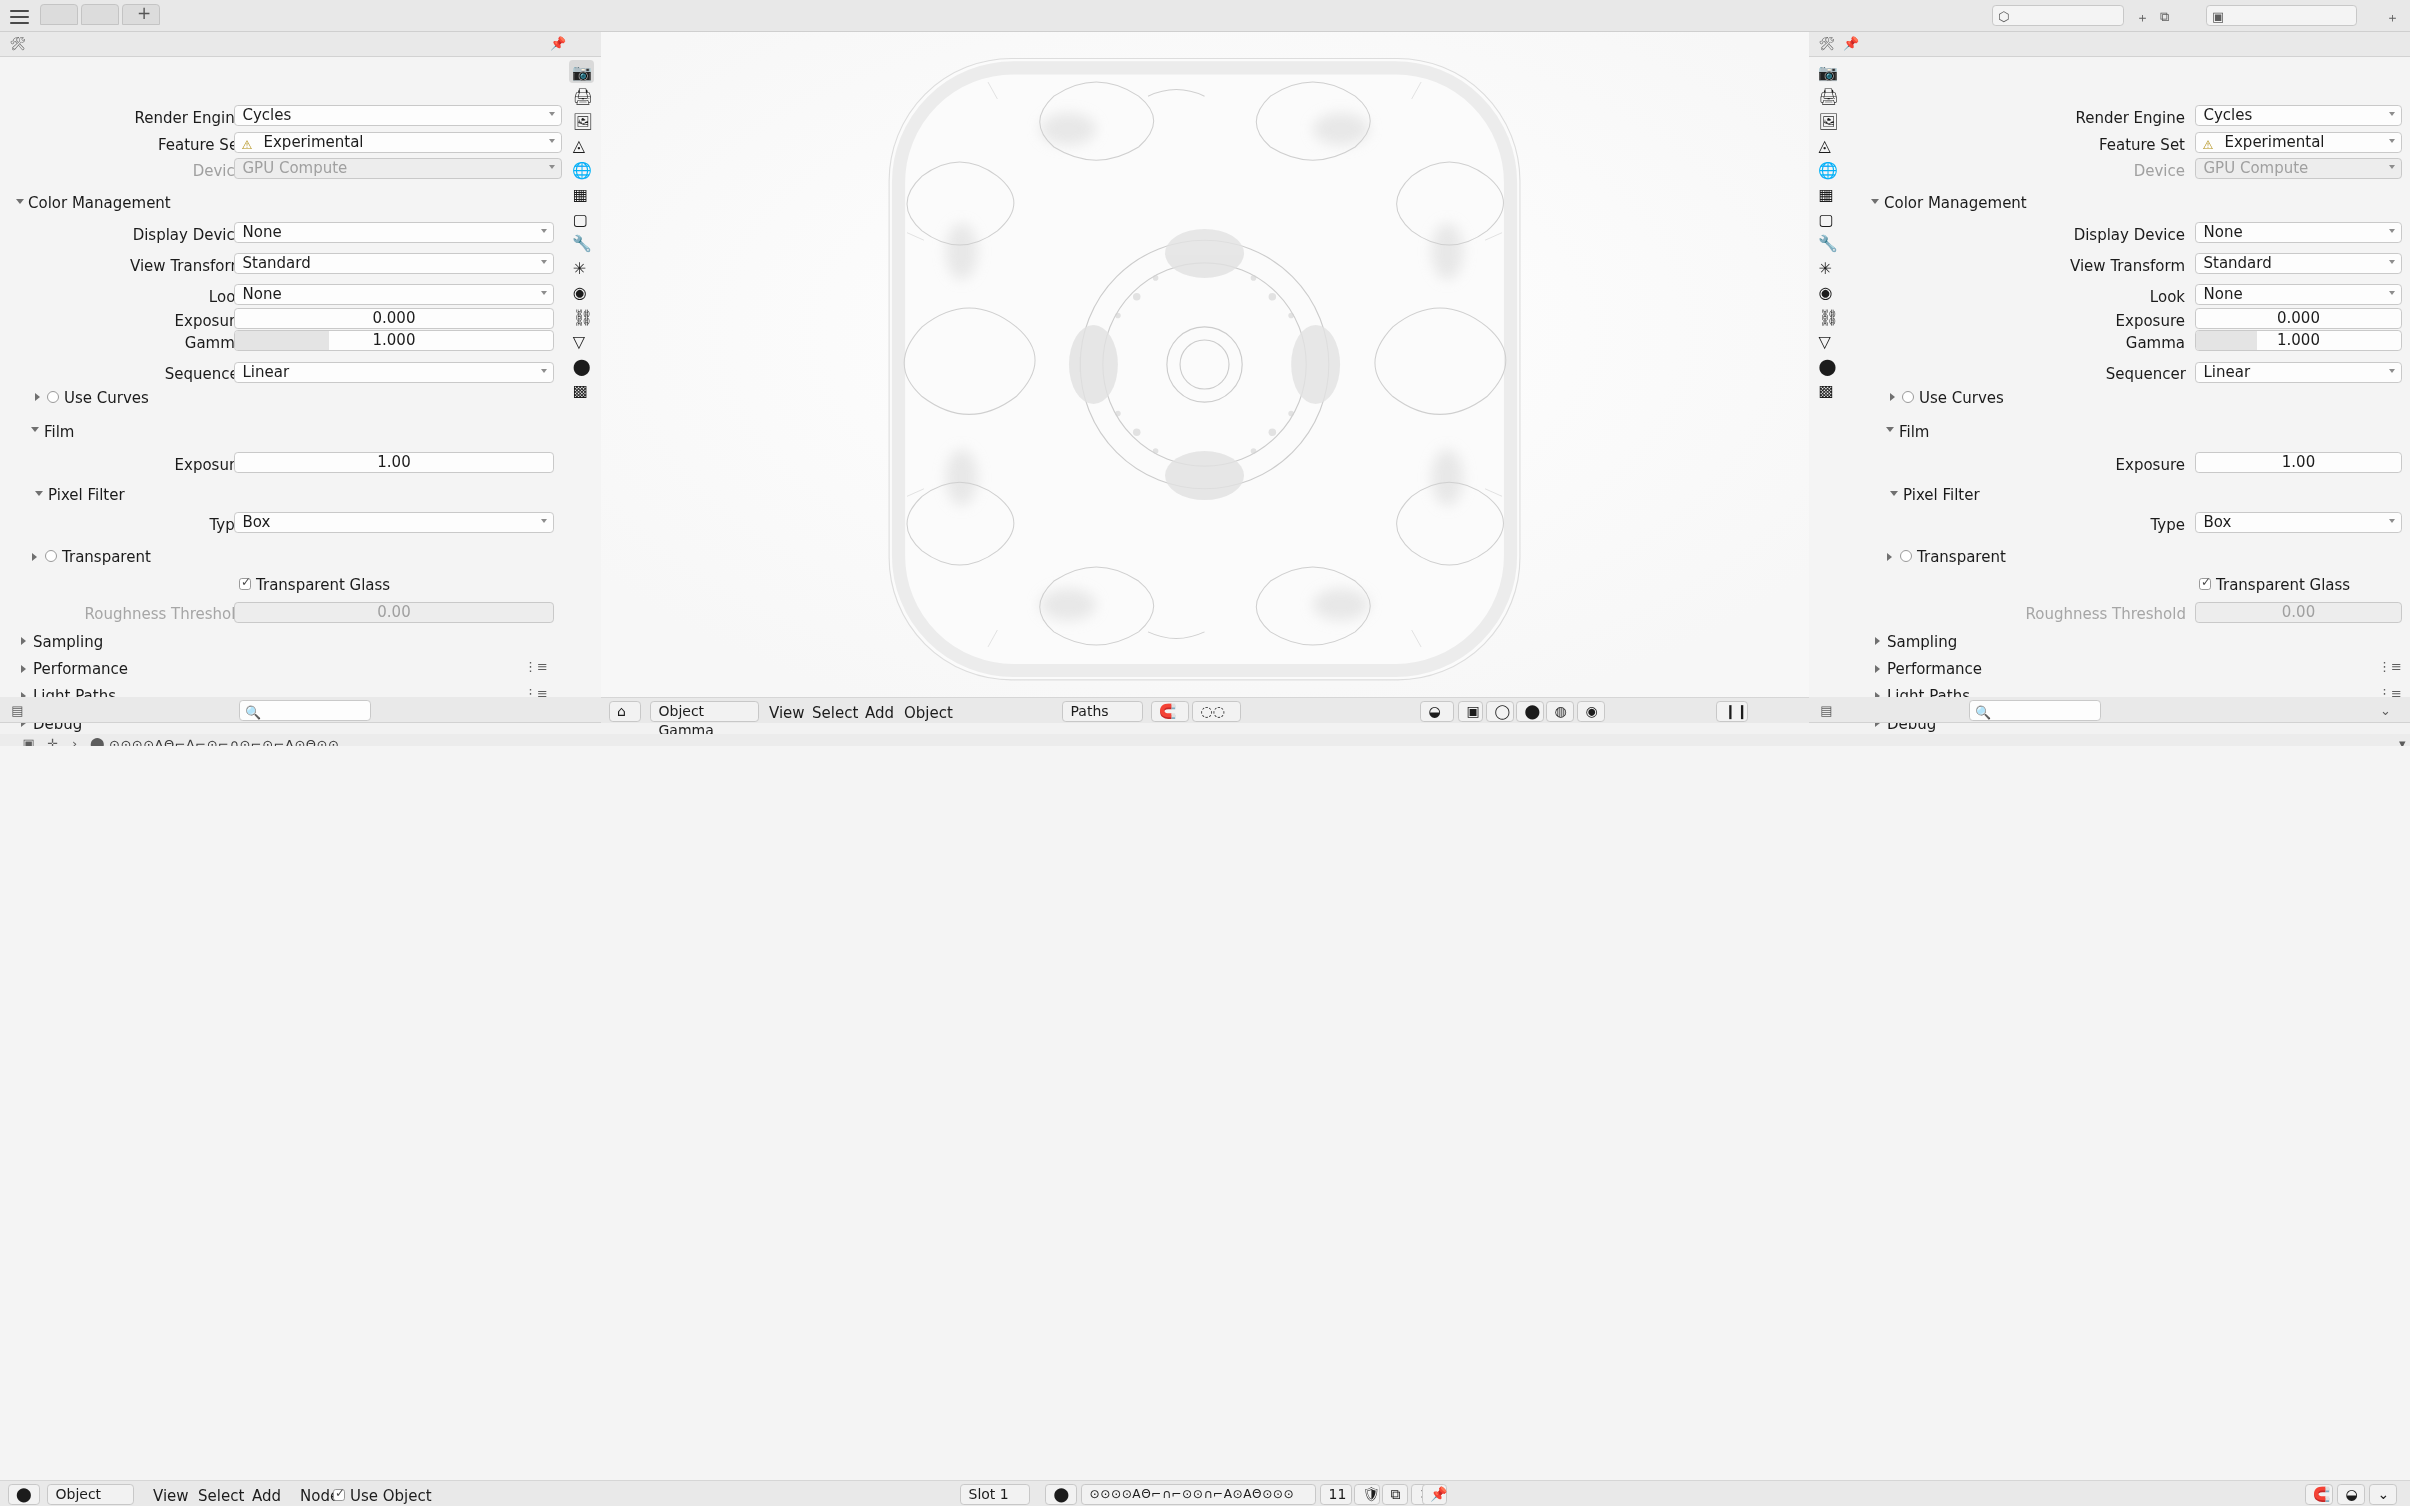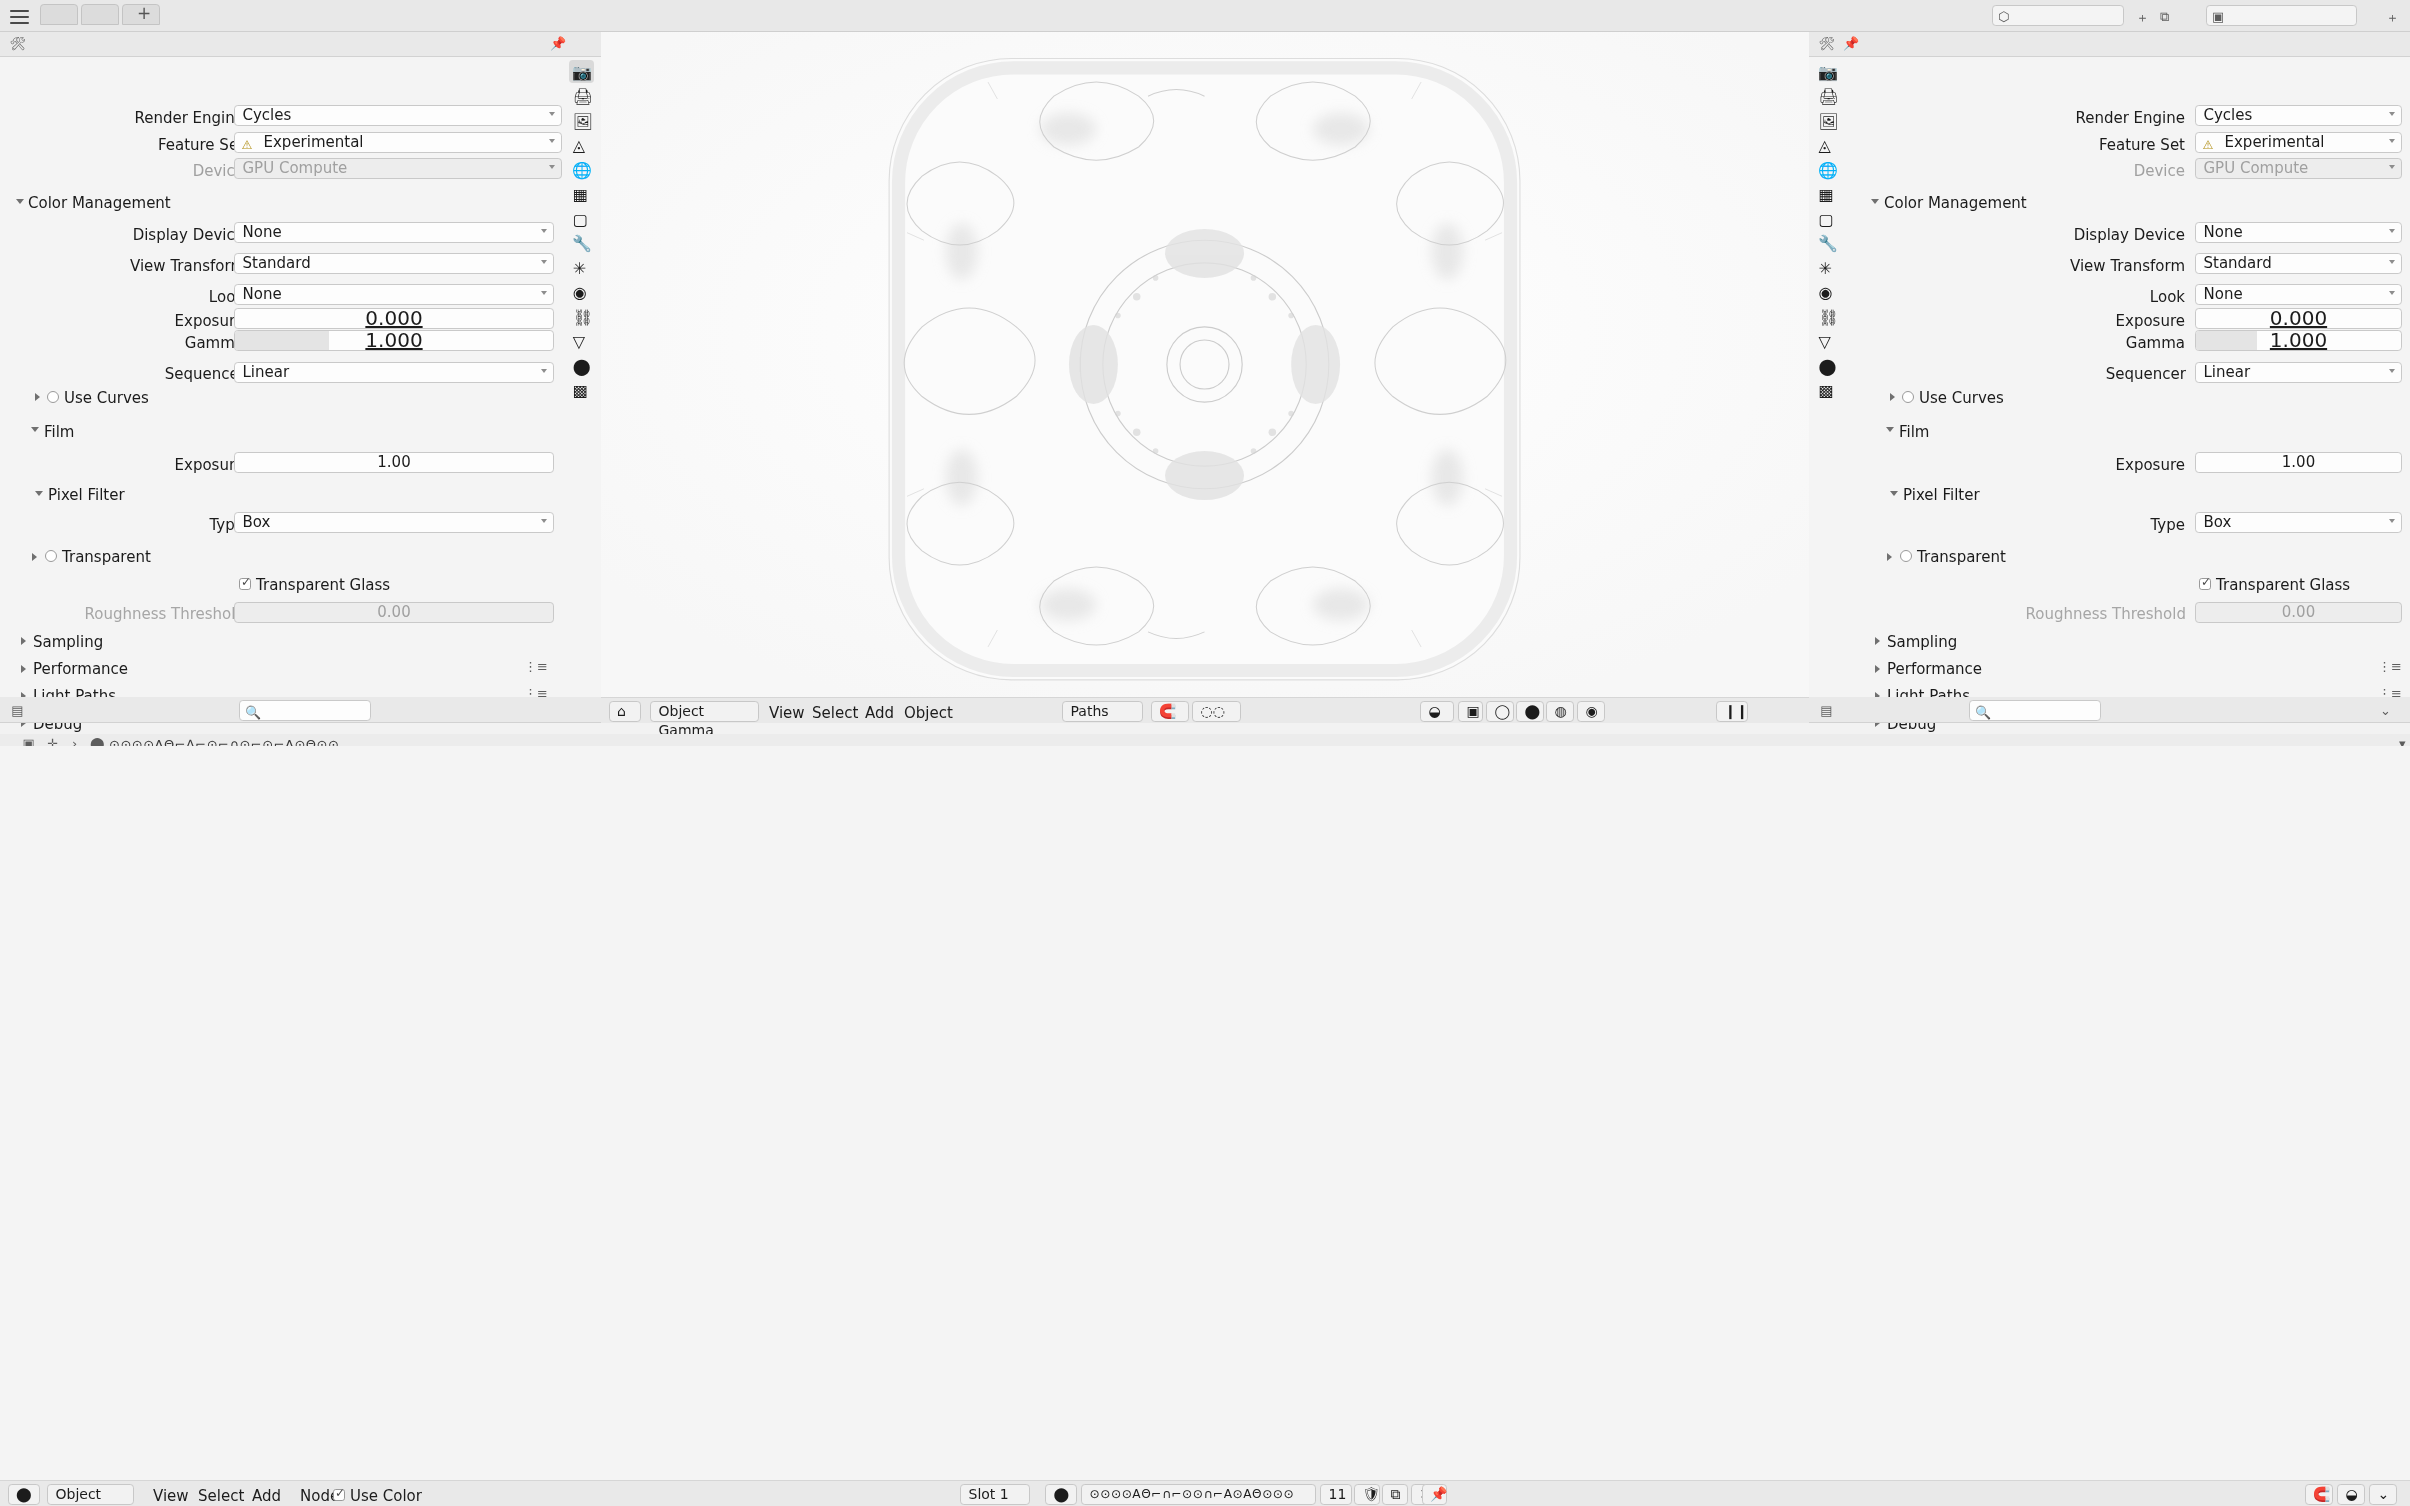--- a/index.html
+++ b/index.html
@@ -34,21 +34,21 @@
     position:absolute; height:21px; background:#fdfdfd; border:0.9px solid #c9c9c9;
     border-radius:3.8px; font-size:15px; color:#1c1c1c; line-height:19px; padding:0 7.5px;
     overflow:hidden; white-space:nowrap;
   }
   .field.dim { background:#ededed; color:#a0a0a0; }
   .field .caret { position:absolute; right:5.6px; top:5.6px; width:0; height:0;
     border-left:3.8px solid transparent; border-right:3.8px solid transparent; border-top:4.7px solid #8d8d8d;}
   .field.center { text-align:center; padding:0; }
   .slider { position:absolute; height:21px; background:#fdfdfd; border:0.9px solid #c9c9c9; border-radius:3.8px; overflow:hidden;}
   .slider .fill { position:absolute; left:0; top:0; bottom:0; background:#e4e4e4; }
-  .slider .txt { position:absolute; width:100%; text-align:center; font-size:20px; line-height:19px; color:#1c1c1c;text-decoration:underline;}
+  .slider .txt { position:absolute; width:100%; text-align:center; font-size:15px; line-height:19px; color:#1c1c1c;}
   .sect { position:absolute; font-size:15px; color:#1b1b1b; }
   .tri { position:absolute; width:0;height:0; border-left:4.7px solid transparent;border-right:4.7px solid transparent;border-top:5.6px solid #707070;}
   .tri.right { border:none; border-top:4.7px solid transparent;border-bottom:4.7px solid transparent;border-left:5.6px solid #707070;}
   .chk { position:absolute; width:12.2px;height:12.2px;border:0.9px solid #9a9a9a;border-radius:2.8px;background:#fff;}
   .chk.on { background:#fff; }
   .chk.on:after{ content:"✓"; position:absolute; left:0.9px; top:-3.8px; font-size:12.2px; color:#4a4a4a;}
   .radio { position:absolute; width:12.2px;height:12.2px;border:0.9px solid #9a9a9a;border-radius:50%;background:#fff;}
   .warn { position:absolute; color:#b08d12; font-size:12.2px;}
 
   
@@ -519,21 +519,21 @@
 </div>
 
 <div class="abs" id="nodefoot">
   <div class="vpbtn" style="left:7.5px;width:32px;">⬤</div>
   <div class="vpbtn" style="left:47px;width:87px;"><span>Object</span></div>
   <div class="vptxt" style="left:153px;">View</div>
   <div class="vptxt" style="left:198px;">Select</div>
   <div class="vptxt" style="left:252px;">Add</div>
   <div class="vptxt" style="left:300px;">Node</div>
   <div class="chk on" style="left:333px;top:7.5px;"></div>
-  <div class="vptxt" style="left:350px;">Use Color</div>
+  <div class="vptxt" style="left:350px;">Use Object</div>
   <div class="vpbtn" style="left:960px;width:70px;"><span>Slot 1</span></div>
   <div class="vpbtn" style="left:1045px;width:32px;">⬤</div>
   <div class="vpbtn obfus" style="left:1081px;width:235px;font-size:12.2px;"><span>⊙⊙⊙⊙AΘ⌐∩⌐⊙⊙∩⌐A⊙AΘ⊙⊙⊙</span></div>
   <div class="vpbtn" style="left:1320px;width:32px;"><span>11</span></div>
   <div class="vpbtn" style="left:1354px;width:26px;">🛡</div>
   <div class="vpbtn" style="left:1382px;width:26px;">⧉</div>
   <div class="vpbtn" style="left:1411px;width:24.5px;">✕</div>
   <div class="vpbtn" style="left:1420px;width:24.5px;left:1422px;">📌</div>
   <div class="vpbtn" style="left:2305px;width:28px;">🧲</div>
   <div class="vpbtn" style="left:2337px;width:28px;">◒</div>

